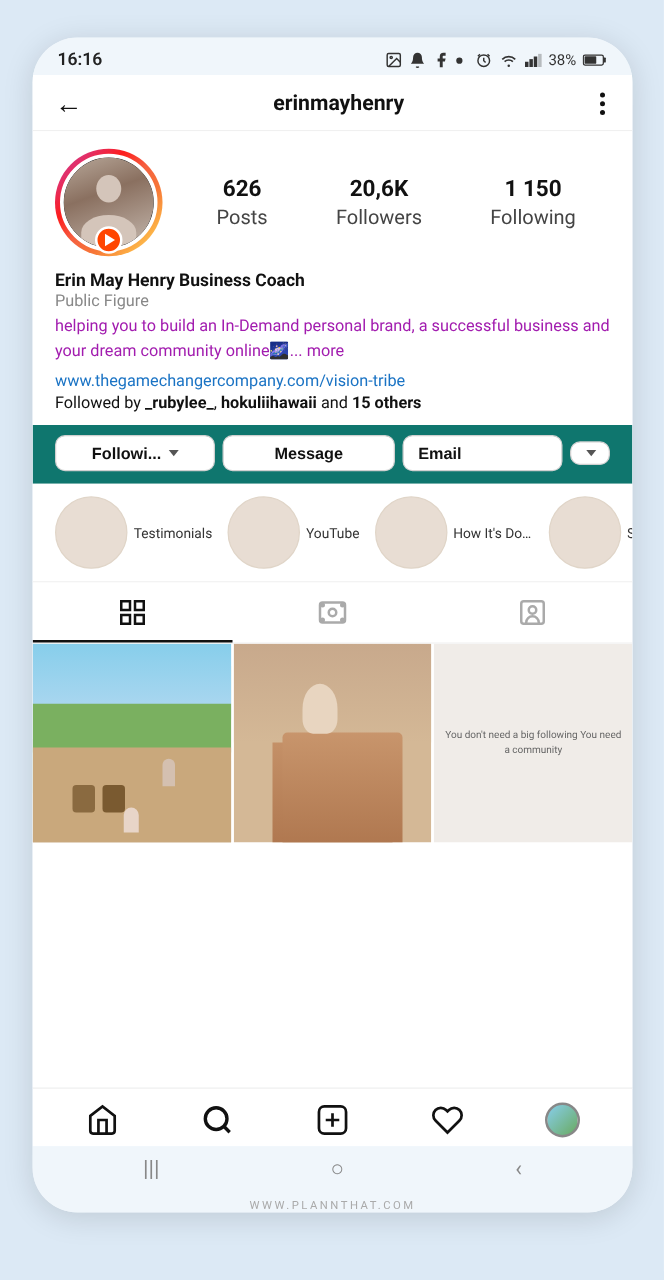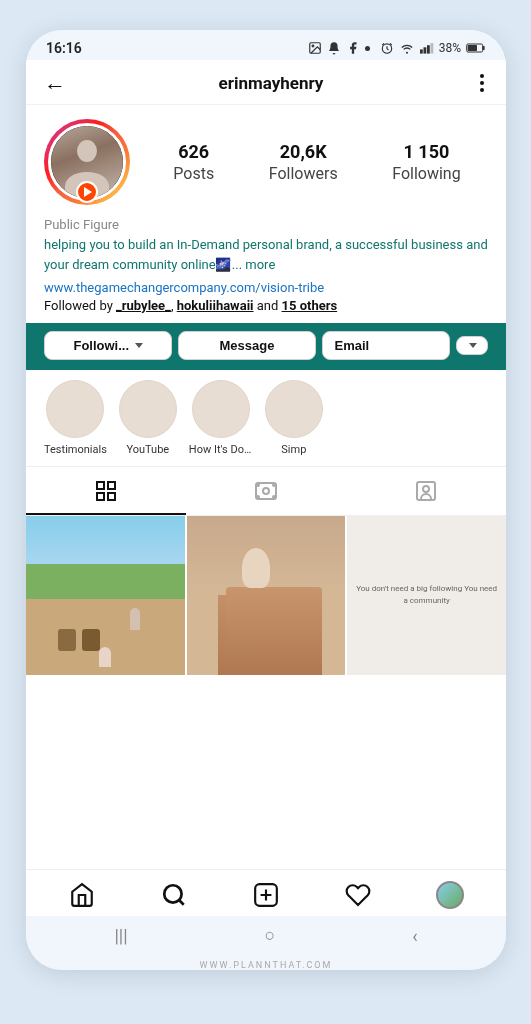--- a/index.html
+++ b/index.html
@@ -216,38 +216,37 @@
       color: #111;
       margin-bottom: 1px;
     }
     .bio-category {
       font-size: 13px;
       color: #888;
       margin-bottom: 3px;
     }
     .bio-text {
       font-size: 13px;
-      color: #0f766e;
+      color: #a21caf;
       line-height: 1.5;
       margin-bottom: 3px;
     }
     .bio-link {
       font-size: 13px;
       color: #1a73c4;
       margin-bottom: 3px;
       text-decoration: none;
     }
     .bio-followed {
       font-size: 13px;
       color: #111;
       margin-top: 2px;
     }
     .bio-followed b {
       font-weight: 700;
-      text-decoration: underline;
     }
 
     
     .action-buttons {
       display: flex;
       align-items: center;
       gap: 6px;
       padding: 8px 18px 10px 18px;
       background: #0f766e;
     }
@@ -273,21 +272,21 @@
     .highlights-section {
       display: flex;
       gap: 12px;
       padding: 10px 18px 10px 18px;
       overflow: hidden;
       background: #fff;
       border-bottom: 1px solid #efefef;
     }
     .highlight-item {
       display: flex;
-      flex-direction: column;
+      flex-direction: row;
       align-items: center;
       gap: 5px;
       cursor: pointer;
     }
     .highlight-circle {
       width: 58px;
       height: 58px;
       border-radius: 50%;
       background: #e8ddd3;
       border: 1.5px solid #e0d5c8;
@@ -556,20 +555,21 @@
             <span class="stat-label">Followers</span>
           </div>
           <div class="stat-item">
             <span class="stat-number">1 150</span>
             <span class="stat-label">Following</span>
           </div>
         </div>
       </div>
 
       <div class="bio-section">
+        <div class="bio-name">Erin May Henry Business Coach</div>
         <div class="bio-category">Public Figure</div>
         <div class="bio-text">helping you to build an In-Demand personal brand, a successful business and your dream community online🌌... more</div>
         <a class="bio-link">www.thegamechangercompany.com/vision-tribe</a>
         <div class="bio-followed">
           Followed by <b>_rubylee_</b>, <b>hokuliihawaii</b> and <b>15 others</b>
         </div>
       </div>
 
       <div class="action-buttons">
         <button class="btn btn-follow">

